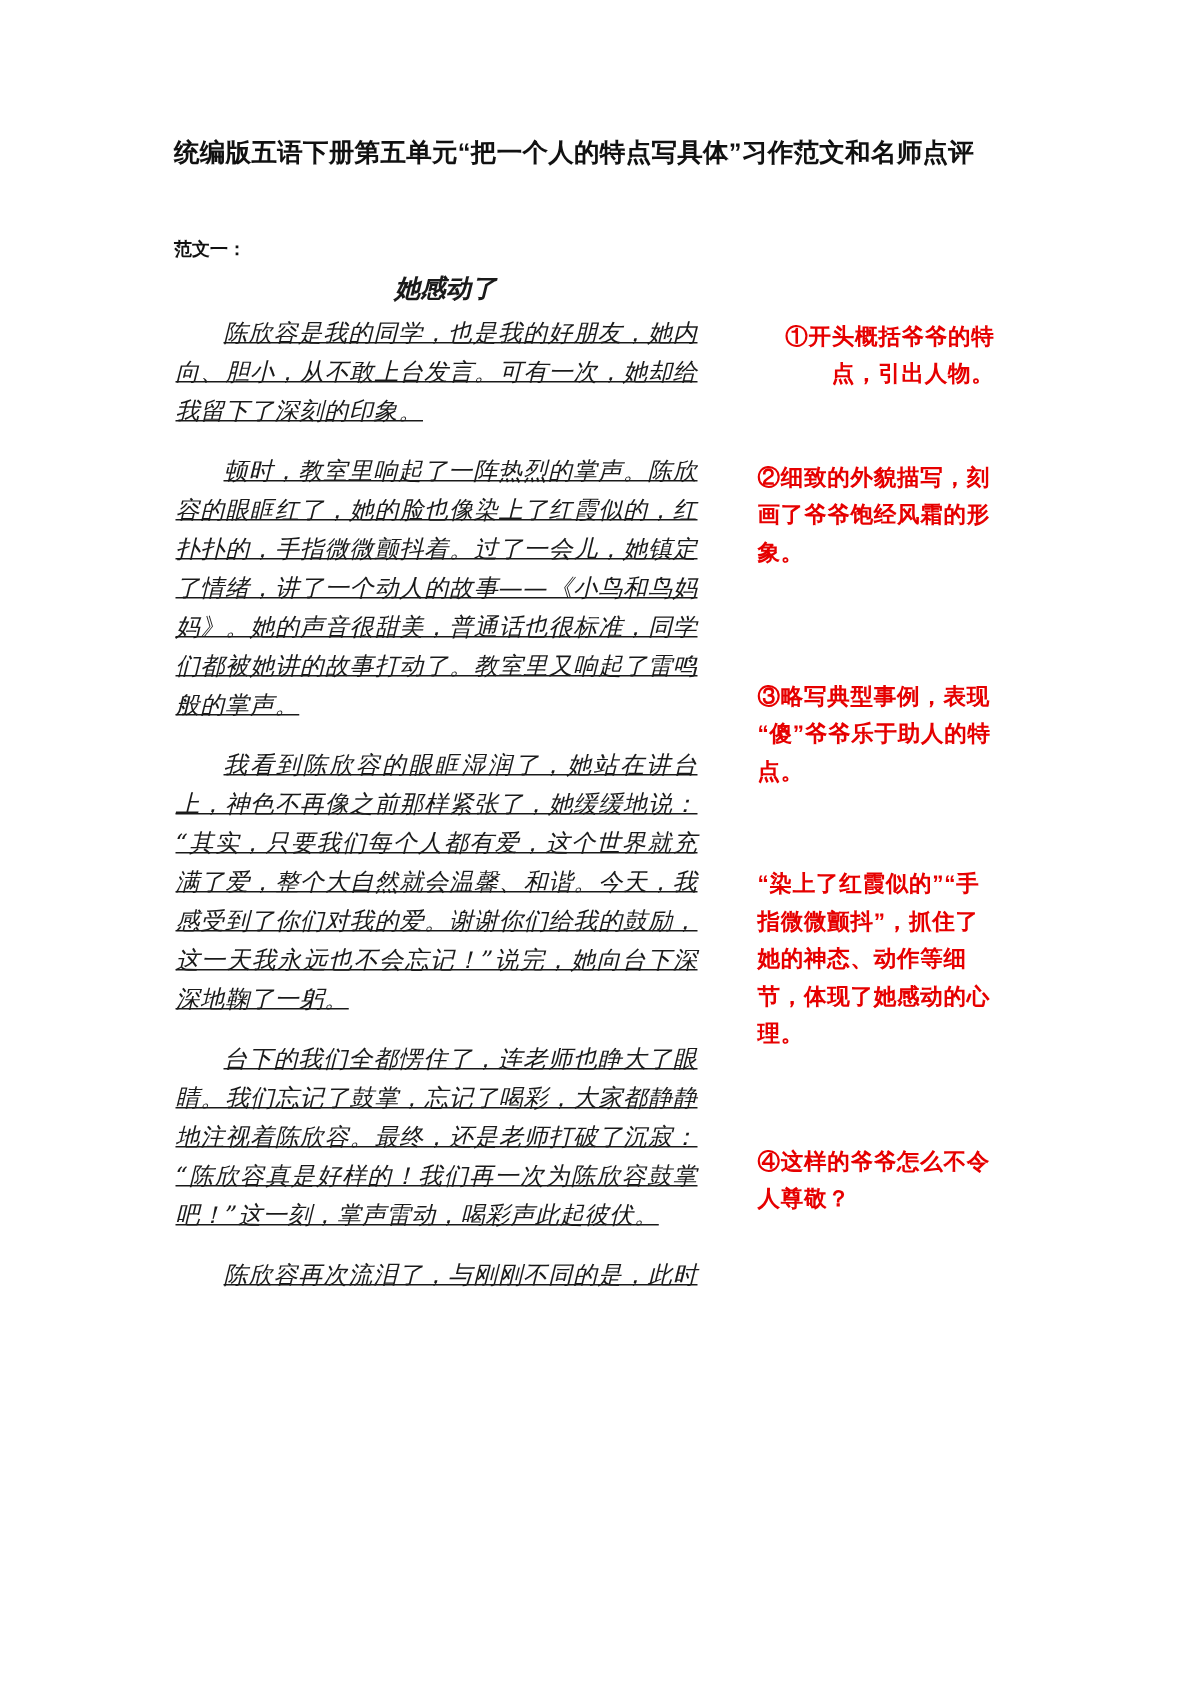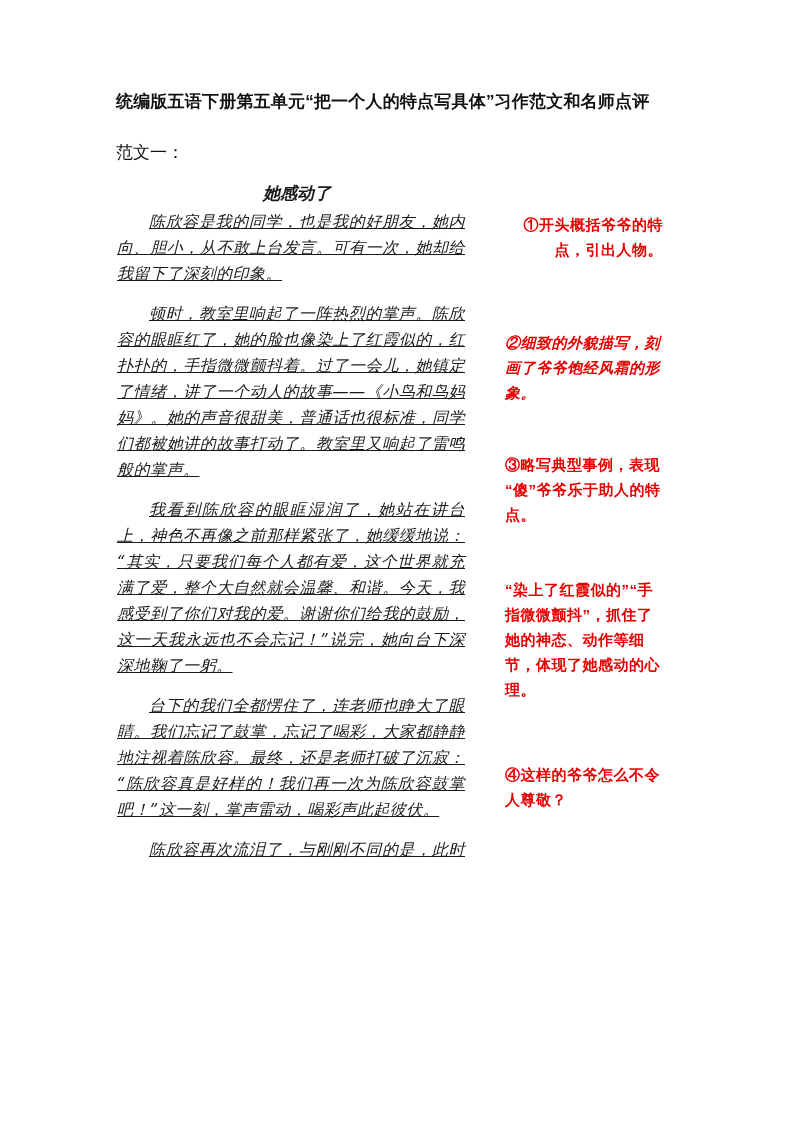--- a/index.html
+++ b/index.html
@@ -23,23 +23,23 @@
     width: 576px;
     font-size: 17px;
     font-weight: bold;
     color: #111111;
     white-space: nowrap;
     letter-spacing: 0.2px;
   }
   .sample-label {
     position: absolute;
     left: 116px;
-    top: 141px;
-    font-size: 17px;
-    font-weight: normal;
+    top: 158px;
+    font-size: 12px;
+    font-weight: bold;
     color: #111111;
   }
   .essay {
     position: absolute;
     left: 117px;
     top: 181px;
     width: 360px;
     color: #1a1a1a;
     font-family: "DejaVu Serif", serif;
     font-style: italic;
@@ -71,21 +71,21 @@
     position: absolute;
     left: 0;
     width: 158px;
     font-size: 15px;
     font-weight: bold;
     line-height: 25px;
     color: #e60000;
     letter-spacing: 0.5px;
   }
   .c1 { top: 212px; text-align: right; }
-  .c2 { top: 330px; font-style: italic; }
+  .c2 { top: 306px; }
   .c3 { top: 452px; }
   .c4 { top: 577px; }
   .c5 { top: 762px; }
   .c6 { top: 912px; }
 </style>
 </head>
 <body>
 
 <div class="page">
 

